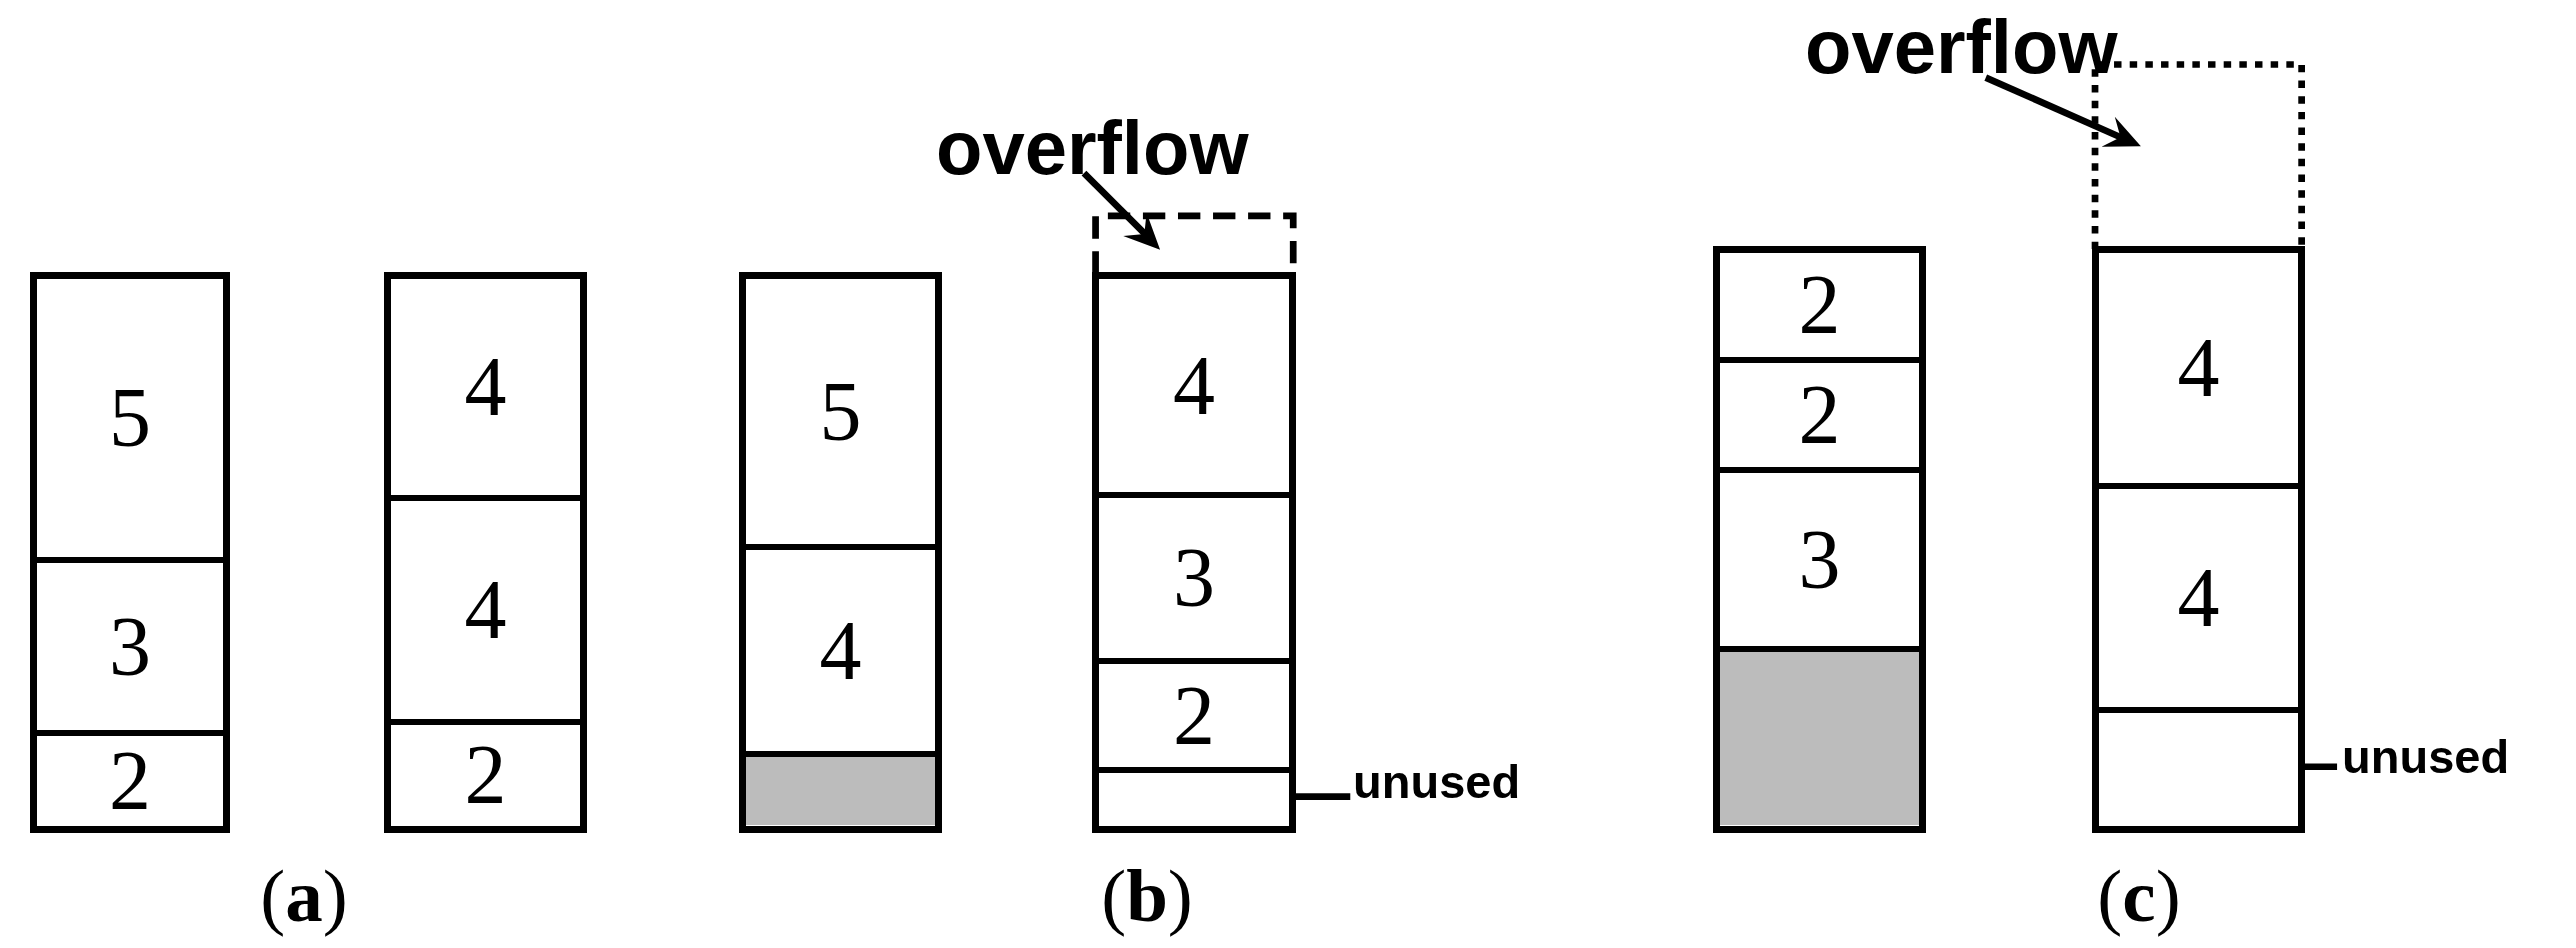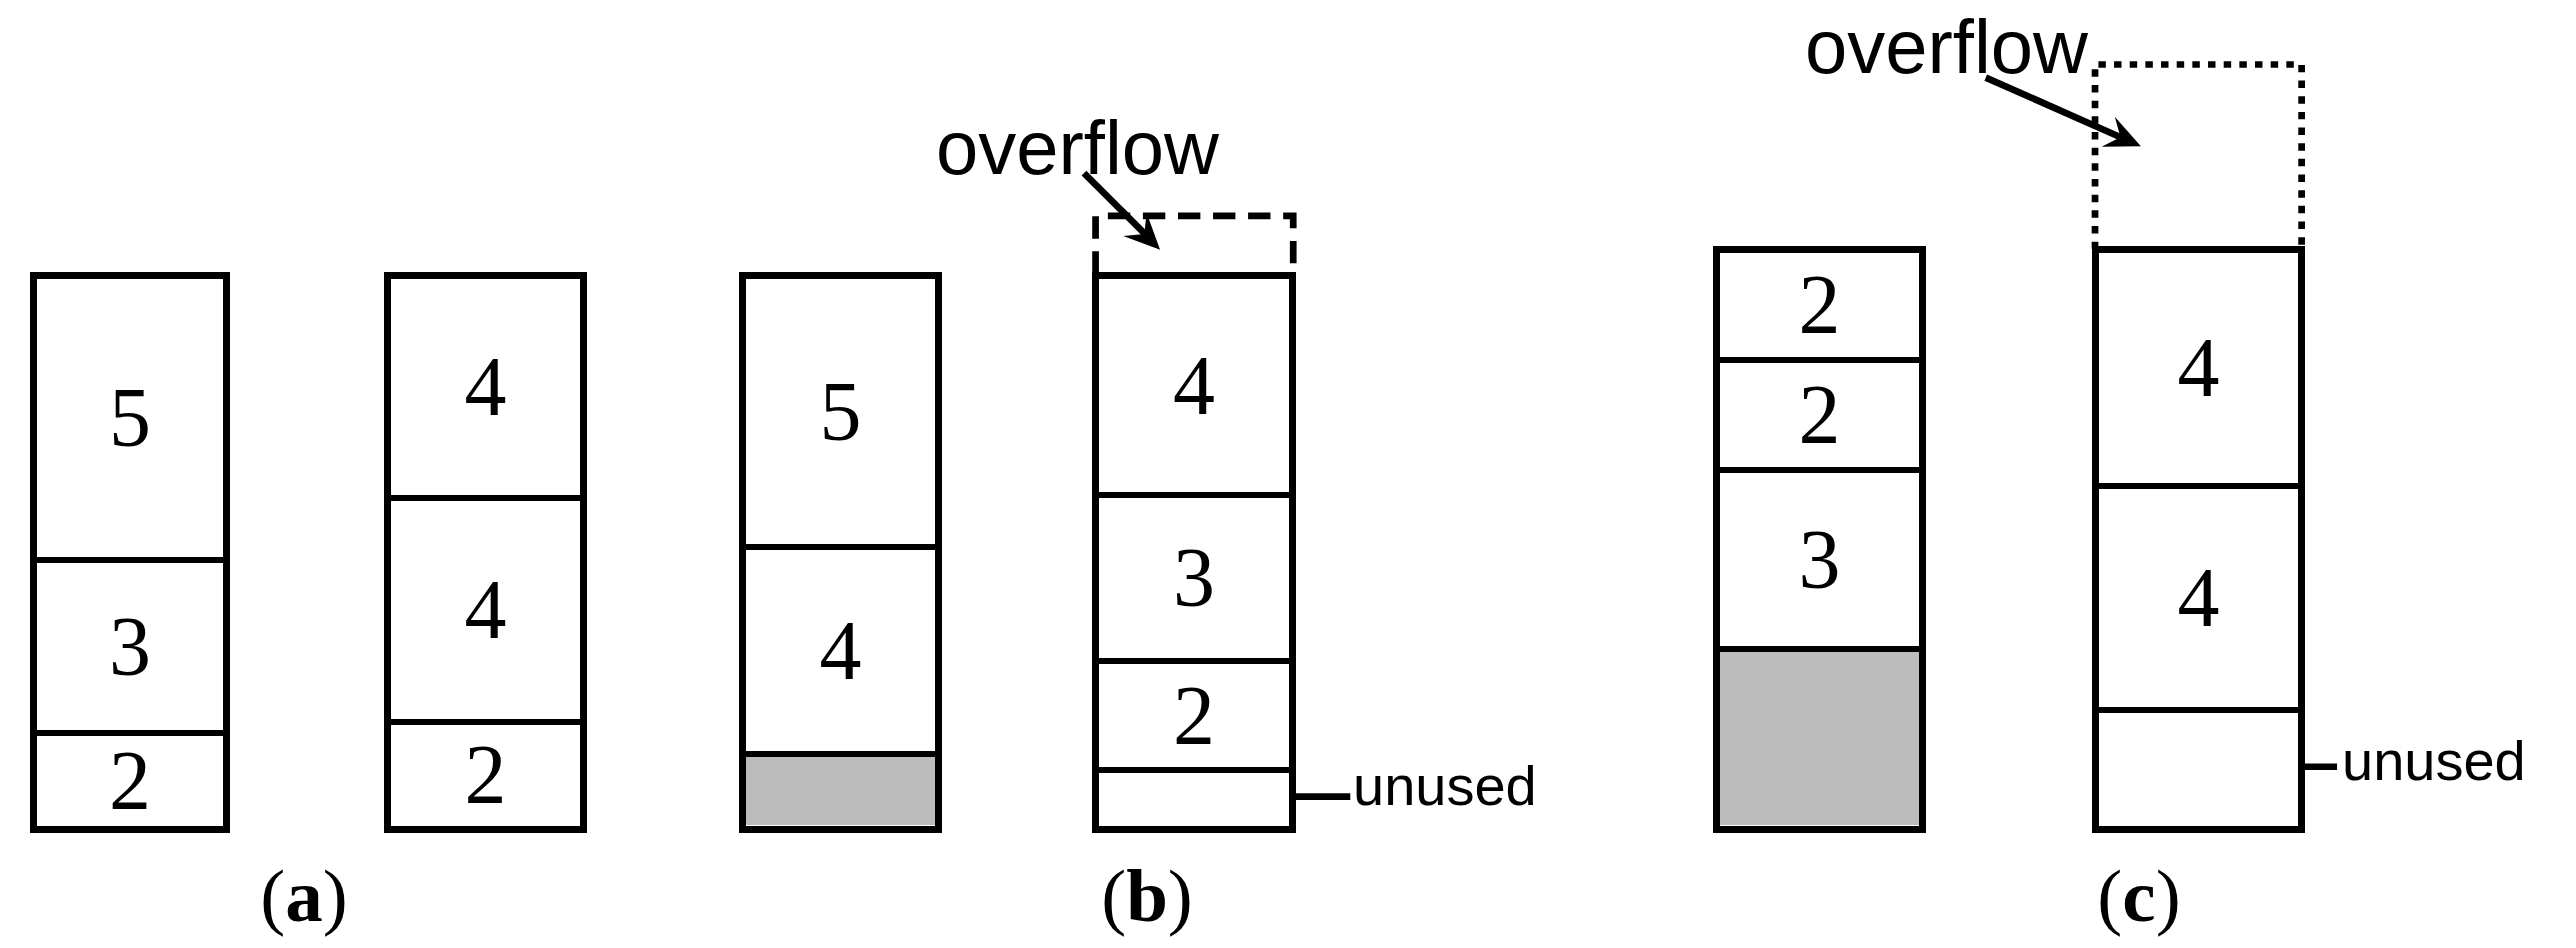--- a/index.html
+++ b/index.html
@@ -29,23 +29,24 @@
     font-family:"Liberation Serif", serif;
   }
   .seg + .seg{ border-top:6.7px solid #000; }
   .seg.gray{ background:#bcbcbc; }
   .annot{
     position:absolute;
     font-family:"Liberation Sans", sans-serif;
     color:#000;
     line-height:1;
     white-space:nowrap;
+    font-weight:bold;
   }
   .overflow-text{ font-size:76px; }
-  .unused-text{ font-size:56px; }
+  .unused-text{ font-size:47px; }
   .caption{
     position:absolute;
     font-family:"Liberation Serif", serif;
     font-size:75px;
     line-height:1;
     transform:translateX(-50%);
     color:#000;
     white-space:nowrap;
   }
   .caption .letter{ font-weight:bold; }

